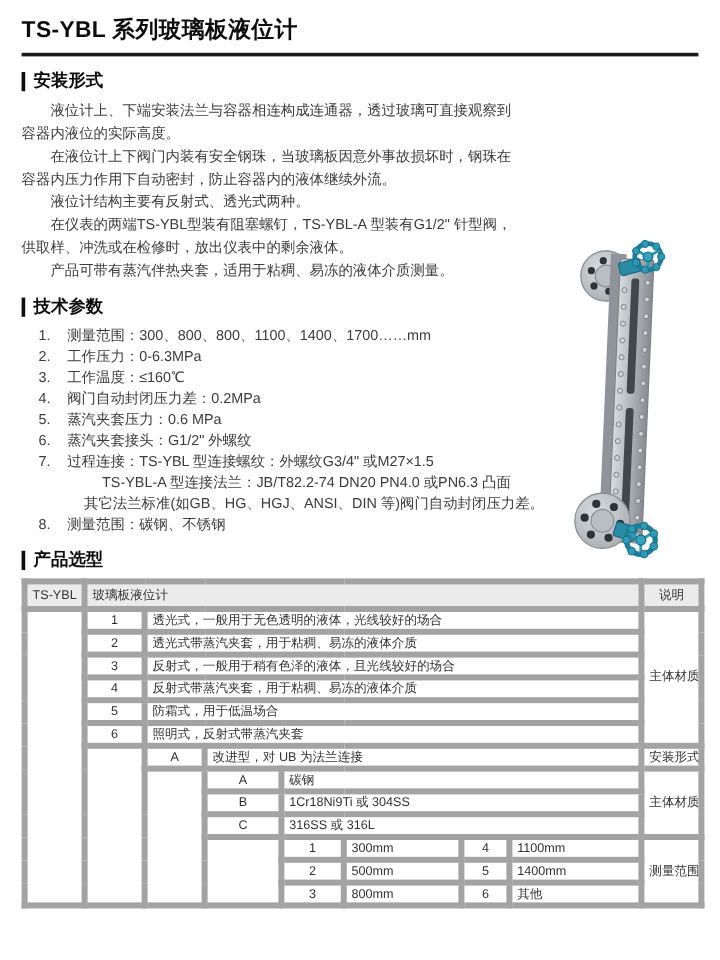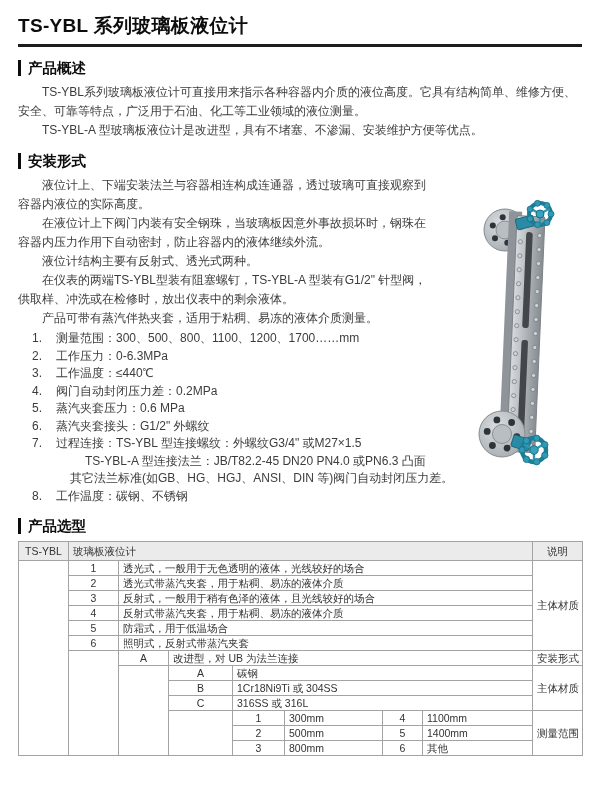--- a/index.html
+++ b/index.html
@@ -17,89 +17,85 @@
   .narrow .para { width:412px; }
   .plist { margin-top:2px; }
   .pitem { font-size:12px; line-height:17.5px; display:flex; padding-left:14px; color:#3c3c3c; }
   .pnum { width:24px; flex:none; }
   .ptext { flex:1; }
   .cont1 { padding-left:67px; }
   .cont2 { padding-left:52px; }
   
   .sel-table { border-collapse:collapse; table-layout:fixed; width:564px;
     margin-top:5px; font-size:10.5px; color:#333; }
-  .sel-table td { border:1px solid #a3a3a3; padding:0 4px; height:14px;
+  .sel-table td { border:5px solid #a3a3a3; padding:0 4px; height:14px;
     line-height:13px; overflow:hidden; white-space:nowrap; background:#fff; }
   .sel-table tr.hd td { background:#ebebeb; height:18px; }
   .c { text-align:center; }
   
   .product-photo { position:absolute; left:428px; top:196px; width:167px; height:287px; }
 </style>
 </head>
 <body>
 
 <div class="page">
 
   <h1 class="title">TS-YBL 系列玻璃板液位计</h1>
   <div class="title-rule"></div>
 
-  <div class="section">
-    <h2 class="sec-h">产品概述</h2>
-    <p class="para">TS-YBL系列玻璃板液位计可直接用来指示各种容器内介质的液位高度。它具有结构简单、维修方便、安全、可靠等特点，广泛用于石油、化工等工业领域的液位测量。</p>
-    <p class="para">TS-YBL-A 型玻璃板液位计是改进型，具有不堵塞、不渗漏、安装维护方便等优点。</p>
-  </div>
 
   <div class="section narrow">
     <h2 class="sec-h">安装形式</h2>
     <p class="para">液位计上、下端安装法兰与容器相连构成连通器，透过玻璃可直接观察到容器内液位的实际高度。</p>
     <p class="para">在液位计上下阀门内装有安全钢珠，当玻璃板因意外事故损坏时，钢珠在容器内压力作用下自动密封，防止容器内的液体继续外流。</p>
     <p class="para">液位计结构主要有反射式、透光式两种。</p>
     <p class="para">在仪表的两端TS-YBL型装有阻塞螺钉，TS-YBL-A 型装有G1/2" 针型阀，供取样、冲洗或在检修时，放出仪表中的剩余液体。</p>
     <p class="para">产品可带有蒸汽伴热夹套，适用于粘稠、易冻的液体介质测量。</p>
   </div>
 
   <div class="section">
+    <h2 class="sec-h">技术参数</h2>
     <div class="plist">
       <div class="pitem">
           <span class="pnum">1.</span>
-          <span class="ptext">测量范围：300、500、800、1100、1200、1700……mm</span>
+          <span class="ptext">测量范围：300、800、800、1100、1400、1700……mm</span>
         </div>
       <div class="pitem">
           <span class="pnum">2.</span>
           <span class="ptext">工作压力：0-6.3MPa</span>
         </div>
       <div class="pitem">
           <span class="pnum">3.</span>
-          <span class="ptext">工作温度：≤440℃</span>
+          <span class="ptext">工作温度：≤160℃</span>
         </div>
       <div class="pitem">
           <span class="pnum">4.</span>
           <span class="ptext">阀门自动封闭压力差：0.2MPa</span>
         </div>
       <div class="pitem">
           <span class="pnum">5.</span>
           <span class="ptext">蒸汽夹套压力：0.6 MPa</span>
         </div>
       <div class="pitem">
           <span class="pnum">6.</span>
           <span class="ptext">蒸汽夹套接头：G1/2" 外螺纹</span>
         </div>
       <div class="pitem">
           <span class="pnum">7.</span>
           <span class="ptext">过程连接：TS-YBL 型连接螺纹：外螺纹G3/4" 或M27×1.5</span>
         </div>
       <div class="pitem cont1">
-          <span class="ptext">TS-YBL-A 型连接法兰：JB/T82.2-45 DN20 PN4.0 或PN6.3 凸面</span>
+          <span class="ptext">TS-YBL-A 型连接法兰：JB/T82.2-74 DN20 PN4.0 或PN6.3 凸面</span>
         </div>
       <div class="pitem cont2">
           <span class="ptext">其它法兰标准(如GB、HG、HGJ、ANSI、DIN 等)阀门自动封闭压力差。</span>
         </div>
       <div class="pitem">
           <span class="pnum">8.</span>
-          <span class="ptext">工作温度：碳钢、不锈钢</span>
+          <span class="ptext">测量范围：碳钢、不锈钢</span>
         </div>
     </div>
   </div>
 
   <div class="section">
     <h2 class="sec-h">产品选型</h2>
     <table class="sel-table">
       <colgroup>
         <col style="width:50px">
           <col style="width:50px">

